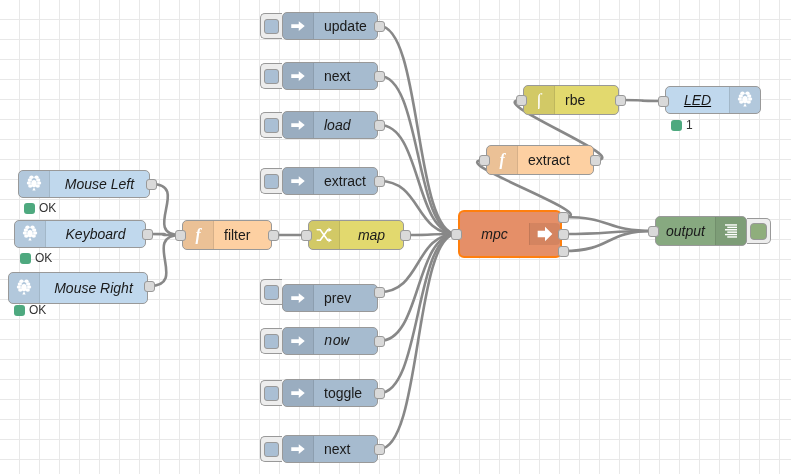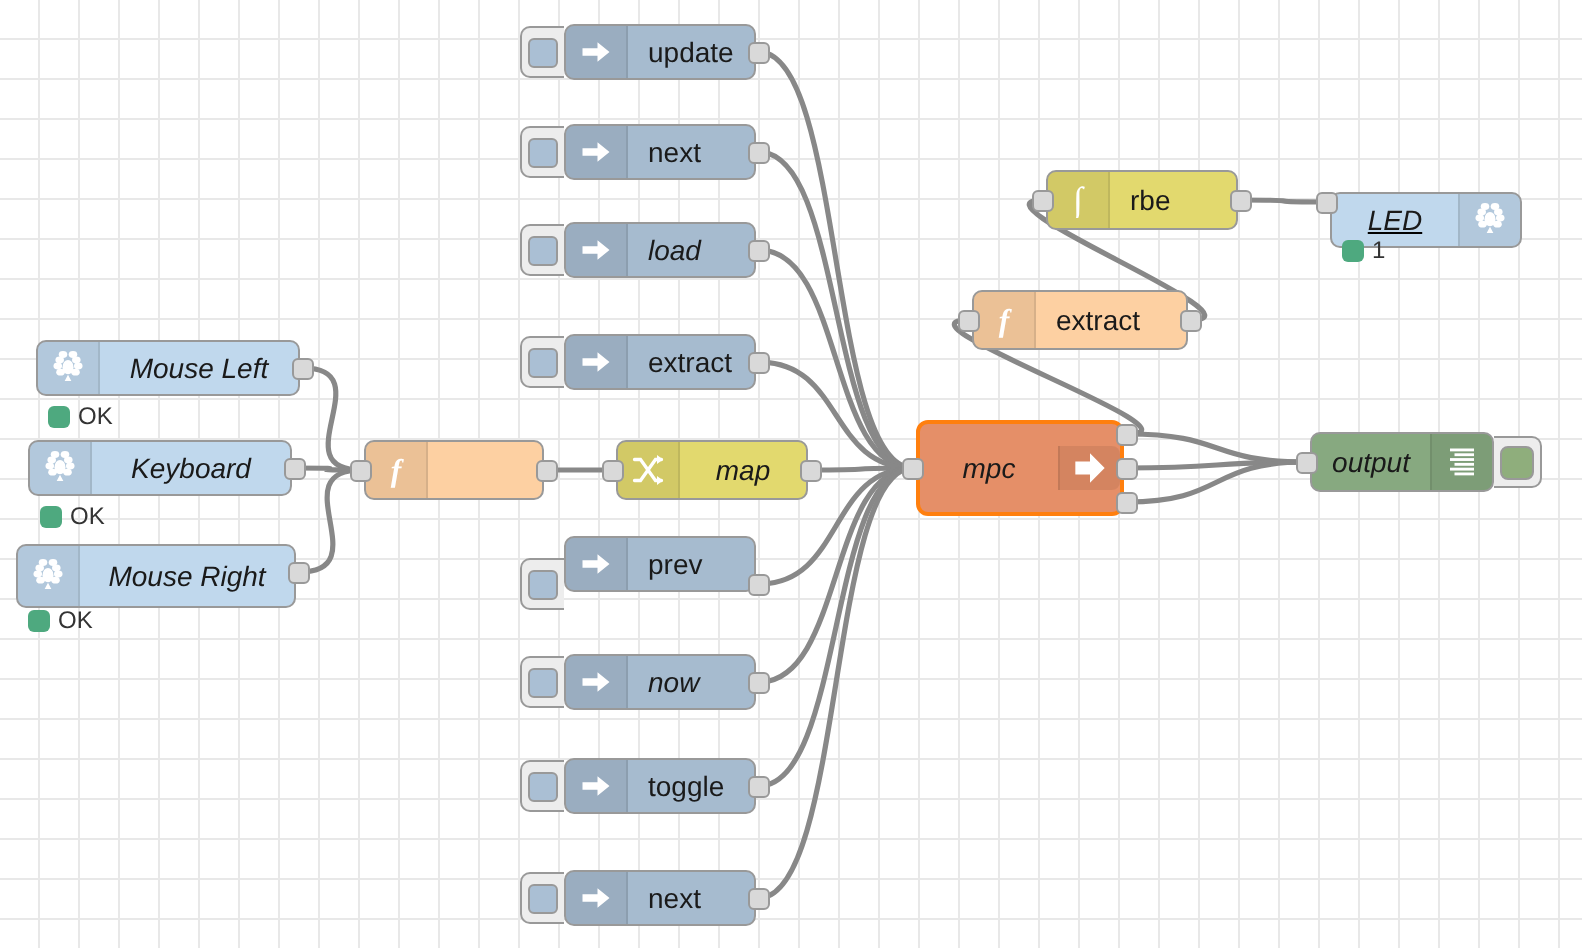--- a/index.html
+++ b/index.html
@@ -276,33 +276,33 @@
           <svg class="svg-ico" width="18" height="18" viewBox="0 0 24 24">
             <path d="M3 9.5 h10 v-4 l8 6.5 -8 6.5 v-4 H3 Z" fill="#ffffff"></path>
           </svg>
         </div>
         <div class="node-label">extract</div>
       </div>
       <div class="port" style="left: 374px; top: 175.5px;"></div>
       <div class="inject-btn" style="left: 260px; top: 168px;">
         <i></i>
       </div>
-      <div class="node" style="left: 282px; top: 268px; width: 96px; height: 28px; background: rgb(166, 187, 207);">
+      <div class="node" style="left: 282px; top: 284px; width: 96px; height: 28px; background: rgb(166, 187, 207);">
         <div class="node-icon">
           <svg class="svg-ico" width="18" height="18" viewBox="0 0 24 24">
             <path d="M3 9.5 h10 v-4 l8 6.5 -8 6.5 v-4 H3 Z" fill="#ffffff"></path>
           </svg>
         </div>
         <div class="node-label">prev</div>
       </div>
       <div class="port" style="left: 374px; top: 286.5px;"></div>
       <div class="inject-btn" style="left: 260px; top: 279px;">
         <i></i>
       </div>
-      <div class="node" style="left: 282px; top: 327px; width: 96px; height: 28px; background: rgb(166, 187, 207);">
+      <div class="node" style="left: 282px; top: 327px; width: 96px; height: 28px; background: rgb(166, 187, 207); font-family: Liberation Mono, monospace;">
         <div class="node-icon">
           <svg class="svg-ico" width="18" height="18" viewBox="0 0 24 24">
             <path d="M3 9.5 h10 v-4 l8 6.5 -8 6.5 v-4 H3 Z" fill="#ffffff"></path>
           </svg>
         </div>
         <div class="node-label italic">now</div>
       </div>
       <div class="port" style="left: 374px; top: 335.5px;"></div>
       <div class="inject-btn" style="left: 260px; top: 328px;">
         <i></i>
@@ -330,20 +330,21 @@
       <div class="port" style="left: 374px; top: 443.5px;"></div>
       <div class="inject-btn" style="left: 260px; top: 436px;">
         <i></i>
       </div>
       <div class="node" style="left: 182px; top: 220px; width: 90px; height: 30px; background: rgb(253, 208, 162);">
         <div class="node-icon">
           <svg class="svg-ico" width="18" height="18" viewBox="0 0 24 24">
             <text x="12" y="19" text-anchor="middle" fill="#ffffff" font-family="&quot;Liberation Serif&quot;, serif" font-size="21" font-style="italic" font-weight="bold">f</text>
           </svg>
         </div>
+        <div class="node-label">filter</div>
       </div>
       <div class="port" style="left: 268px; top: 229.5px;"></div>
       <div class="port" style="left: 175px; top: 229.5px;"></div>
       <div class="node" style="left: 308px; top: 220px; width: 96px; height: 30px; background: rgb(226, 217, 110);">
         <div class="node-icon">
           <svg class="svg-ico" width="18" height="18" viewBox="0 0 24 24">
             <path d="M3 5 h4 l10 14 h4" stroke="#ffffff" stroke-width="2.2" fill="none" stroke-linecap="round"></path>
             <path d="M3 19 h4 l10 -14 h4" stroke="#ffffff" stroke-width="2.2" fill="none" stroke-linecap="round"></path>
             <path d="M18 2 l4 3 -4 3 Z" fill="#ffffff"></path>
             <path d="M18 16 l4 3 -4 3 Z" fill="#ffffff"></path>
@@ -378,21 +379,21 @@
       <div class="node" style="left: 523px; top: 85px; width: 96px; height: 30px; background: rgb(226, 217, 110);">
         <div class="node-icon">
           <svg class="svg-ico" width="18" height="18" viewBox="0 0 24 24">
             <text x="12" y="20" text-anchor="middle" fill="#ffffff" font-family="&quot;Liberation Serif&quot;, serif" font-size="24" font-weight="bold">∫</text>
           </svg>
         </div>
         <div class="node-label">rbe</div>
       </div>
       <div class="port" style="left: 615px; top: 94.5px;"></div>
       <div class="port" style="left: 516px; top: 94.5px;"></div>
-      <div class="node" style="left: 665px; top: 96px; width: 96px; height: 28px; background: rgb(192, 216, 237); text-decoration: underline;">
+      <div class="node" style="left: 665px; top: 86px; width: 96px; height: 28px; background: rgb(192, 216, 237); text-decoration: underline;">
         <div class="node-label center italic">LED</div>
         <div class="node-icon right">
           <svg class="svg-ico" width="18" height="18" viewBox="0 0 24 26">
             <ellipse cx="8.4" cy="3.2" rx="3.1" ry="2.5" fill="#ffffff"></ellipse>
             <ellipse cx="15.6" cy="3.2" rx="3.1" ry="2.5" fill="#ffffff"></ellipse>
             <ellipse cx="6" cy="7.2" rx="3.1" ry="2.5" fill="#ffffff"></ellipse>
             <ellipse cx="18" cy="7.2" rx="3.1" ry="2.5" fill="#ffffff"></ellipse>
             <ellipse cx="4.6" cy="11.6" rx="3.1" ry="2.5" fill="#ffffff"></ellipse>
             <ellipse cx="19.4" cy="11.6" rx="3.1" ry="2.5" fill="#ffffff"></ellipse>
             <ellipse cx="6.6" cy="16" rx="3.1" ry="2.5" fill="#ffffff"></ellipse>

